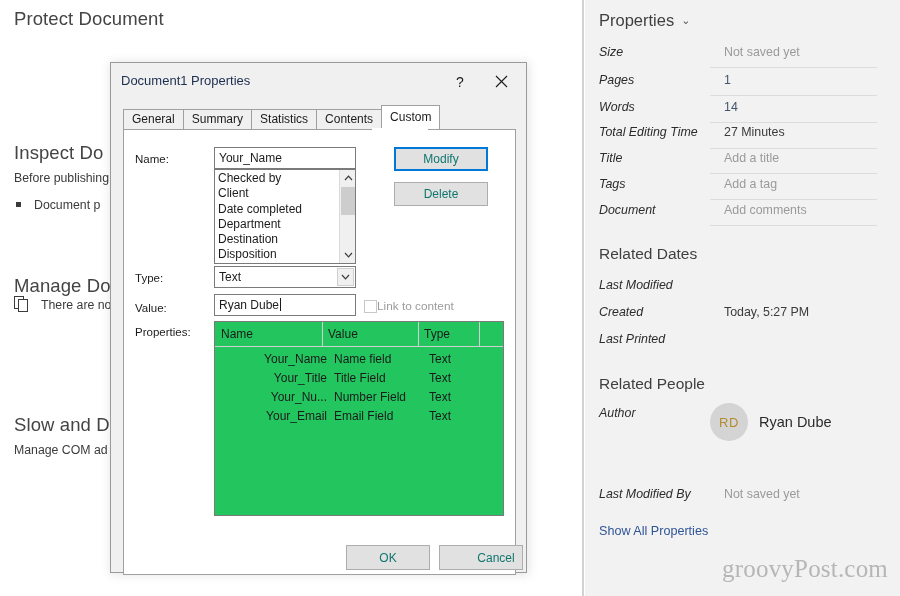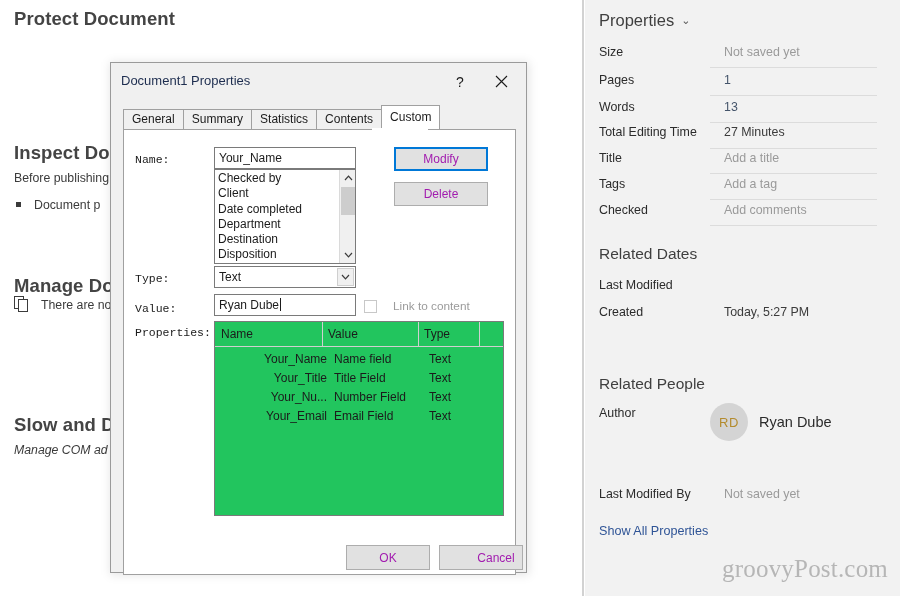--- a/index.html
+++ b/index.html
@@ -8,41 +8,41 @@
     width: 900px; height: 596px;
     overflow: hidden;
     font-family: "Liberation Sans", sans-serif;
     background: #ffffff;
     color: #1a1a1a;
   }
   #root { position: relative; width: 900px; height: 596px; background: #ffffff; }
 
   
   .backdrop-left { position: absolute; left: 0; top: 0; width: 585px; height: 596px; background: #ffffff; }
-  .bd-h1 { position: absolute; font-size: 18.5px; color: #444444; font-weight: 700; letter-spacing: .1px; white-space: nowrap; }
+  .bd-h1 { position: absolute; font-size: 18.5px; color: #444444; font-weight: 400; letter-spacing: .1px; white-space: nowrap; }
   .bd-p  { position: absolute; font-size: 12.3px; color: #3b3b3b; white-space: nowrap; }
   .bd-bullet { position: absolute; font-size: 12.3px; color: #3b3b3b; white-space: nowrap; }
   .bd-bullet .sq { display:inline-block; width:5px; height:5px; background:#3b3b3b; vertical-align:middle; margin-right:13px; position:relative; top:-1px;}
   .bd-icon-row { position: absolute; font-size: 12.3px; color: #3b3b3b; white-space: nowrap; display:flex; align-items:center; gap:11px;}
   .docs-icon { width: 16px; height: 17px; position: relative; flex: 0 0 auto;}
   .docs-icon i { position:absolute; display:block; border:1.2px solid #3b3b3b; background:#fff; }
   .docs-icon i.back { left:0; top:0; width:10px; height:13px; }
   .docs-icon i.front { left:4px; top:3px; width:10px; height:13px; }
 
   
   .pane-sep { position:absolute; left:582px; top:0; width:2px; height:596px; background:#d2d2d2; }
   .pane-sep2 { position:absolute; left:584px; top:0; width:1px; height:596px; background:#ffffff; }
 
   
   .rp { position: absolute; left: 585px; top: 0; width: 315px; height: 596px; background: #f2f2f2; }
   .rp-title { position:absolute; left:14px; top:11px; font-size:16.5px; color:#3f3f3f; font-weight:400; white-space:nowrap; }
   .rp-title .chev { display:inline-block; margin-left:7px; font-size:11px; color:#5a5a5a; position:relative; top:-2px; }
   .rp-section { position:absolute; left:14px; font-size:15.5px; color:#3f3f3f; font-weight:400; white-space:nowrap; }
   .rp-row { position:absolute; left:14px; width:292px; height:25px; }
-  .rp-label { position:absolute; left:0; top:0; font-size:12.4px; color:#2b2b2b; white-space:nowrap; }
+  .rp-label { position:absolute; left:0; top:0; font-size:12.4px; color:#2b2b2b; white-space:nowrap;font-style:italic; }
   .rp-value { position:absolute; left:125px; top:0; font-size:12.4px; color:#44546a; white-space:nowrap; }
   .rp-value.placeholder { color:#9a9a9a; }
   .rp-value.dark { color:#3b3b3b; }
   .rp-underline { position:absolute; left:125px; width:167px; height:1px; background:#dcdcdc; }
   .rp-link { position:absolute; left:14px; font-size:12.6px; color:#2f5496; white-space:nowrap; cursor:pointer; }
   .avatar { position:absolute; left:125px; width:38px; height:38px; border-radius:50%; background:#d4d4d4; color:#b38b2e; font-size:13px; display:flex; align-items:center; justify-content:center; letter-spacing:.5px; }
   .author-name { position:absolute; left:174px; font-size:14.5px; color:#2b2b2b; white-space:nowrap; }
   .watermark { position:absolute; right:12px; bottom:13px; font-family:"Liberation Serif", serif; font-size:25px; color:#b6b6b6; letter-spacing:.2px; white-space:nowrap; }
 
   
@@ -55,40 +55,40 @@
   .dlg-close svg { display:block; }
 
   
   .tabs { position:absolute; left:12px; top:44px; height:22px; display:flex; align-items:flex-end; }
   .tab { height:20px; padding:0 8px; background:#f0f0f0; border:1px solid #a0a0a0; border-bottom:none; font-size:12px; color:#1b1b1b; line-height:19px; margin-right:-1px; white-space:nowrap; cursor:pointer; }
   .tab.active { height:24px; line-height:23px; background:#ffffff; border-color:#a0a0a0; position:relative; z-index:3; }
   .tab-body { position:absolute; left:12px; top:66px; width:393px; height:446px; background:#ffffff; border:1px solid #a0a0a0; }
   .tab-body-cover { position:absolute; background:#ffffff; height:2px; z-index:4; }
 
   
-  .fld-label { position:absolute; font-size:11.5px; color:#1b1b1b; white-space:nowrap;font-family:Liberation Mono, monospace; }
+  .fld-label { position:absolute; font-size:11.5px; color:#1b1b1b; white-space:nowrap; }
   .txtbox { position:absolute; background:#ffffff; border:1px solid #7a7a7a; font-size:12px; color:#1b1b1b; padding:2px 4px; line-height:16px; overflow:hidden; white-space:nowrap; }
   .caret { display:inline-block; width:1px; height:13px; background:#1b1b1b; vertical-align:-2px; margin-left:1px; }
 
   .listbox { position:absolute; background:#ffffff; border:1px solid #7a7a7a; overflow:hidden; }
   .listbox ul { list-style:none; margin:0; padding:1px 0 0 3px; }
   .listbox li { font-size:12px; color:#1b1b1b; line-height:15.3px; height:15.3px; white-space:nowrap; cursor:pointer; }
   .lb-scroll { position:absolute; right:0; top:0; width:16px; height:100%; background:#f0f0f0; border-left:1px solid #dadada; }
   .lb-arrow { position:absolute; left:0; width:16px; height:16px; display:flex; align-items:center; justify-content:center; cursor:pointer; }
   .lb-arrow svg { display:block; }
   .lb-thumb { position:absolute; left:1px; top:17px; width:14px; height:28px; background:#cdcdcd; cursor:pointer; }
 
   .combo { position:absolute; background:#ffffff; border:1px solid #7a7a7a; }
   .combo-text { position:absolute; left:4px; top:2px; font-size:12px; color:#1b1b1b; line-height:16px; }
   .combo-btn { position:absolute; right:1px; top:1px; width:17px; bottom:1px; background:#f0f0f0; border:1px solid #cfcfcf; display:flex; align-items:center; justify-content:center; cursor:pointer; }
 
-  .btn { position:absolute; background:#e1e1e1; border:1px solid #adadad; font-size:12px; color:#a21caf; display:flex; align-items:center; justify-content:center; cursor:pointer; }
+  .btn { position:absolute; background:#e1e1e1; border:1px solid #adadad; font-size:12px; color:#0f766e; display:flex; align-items:center; justify-content:center; cursor:pointer; }
   .btn.focus { border:2px solid #0078d7; }
 
-  .chk-wrap { position:absolute; display:flex; align-items:center; gap:16px;justify-content:flex-end; }
+  .chk-wrap { position:absolute; display:flex; align-items:center; gap:0;justify-content:flex-end; }
   .chk { width:13px; height:13px; background:#ffffff; border:1px solid #c8c8c8; flex:0 0 auto; }
   .chk-label { font-size:11.8px; color:#9b9b9b; white-space:nowrap; }
 
   .grid { position:absolute; background:#22c55e; border:1px solid #7a7a7a; overflow:hidden; }
   .grid-head { position:absolute; left:0; top:0; width:100%; height:25px; border-bottom:1px solid #d0d0d0; }
   .grid-head .gh { position:absolute; top:5px; font-size:12px; color:#1b1b1b; white-space:nowrap; }
   .grid-head .gsep { position:absolute; top:0; width:1px; height:25px; background:#d0d0d0; }
   .grid-row { position:absolute; width:100%; height:19px; }
   .gc-name { position:absolute; left:0; width:112px; text-align:right; font-size:12px; color:#1b1b1b; white-space:nowrap; }
   .gc-value { position:absolute; left:119px; font-size:12px; color:#1b1b1b; white-space:nowrap; }
@@ -110,21 +110,21 @@
     <div class="bd-h1" style="left:14px; top:275px;">Manage Do</div>
     <div class="bd-icon-row" style="left:14px; top:296px;">
       <span class="docs-icon">
           <i class="back"></i>
           <i class="front"></i>
         </span>
       <span>There are no</span>
     </div>
 
     <div class="bd-h1" style="left:14px; top:414px;">Slow and D</div>
-    <div class="bd-p" style="left:14px; top:443px;font-style:italic;">Manage COM ad</div>
+    <div class="bd-p" style="left:14px; top:443px;">Manage COM ad</div>
   </div>
 
   <div class="pane-sep"></div>
   <div class="pane-sep2"></div>
 
   <div class="rp">
     <div class="rp-title">
       <span>Properties</span><span class="chev">⌄</span>
     </div>
 
@@ -135,21 +135,21 @@
     <div class="rp-underline" style="top:67px;"></div>
 
     <div class="rp-row" style="top:73px;">
       <span class="rp-label">Pages</span>
       <span class="rp-value">1</span>
     </div>
     <div class="rp-underline" style="top:95px;"></div>
 
     <div class="rp-row" style="top:100px;">
       <span class="rp-label">Words</span>
-      <span class="rp-value">13</span>
+      <span class="rp-value">14</span>
     </div>
     <div class="rp-underline" style="top:122px;"></div>
 
     <div class="rp-row" style="top:125px;">
       <span class="rp-label">Total Editing Time</span>
       <span class="rp-value dark">27 Minutes</span>
     </div>
     <div class="rp-underline" style="top:148px;"></div>
 
     <div class="rp-row" style="top:151px;">
@@ -158,33 +158,37 @@
     </div>
     <div class="rp-underline" style="top:173px;"></div>
 
     <div class="rp-row" style="top:177px;">
       <span class="rp-label">Tags</span>
       <span class="rp-value placeholder">Add a tag</span>
     </div>
     <div class="rp-underline" style="top:199px;"></div>
 
     <div class="rp-row" style="top:203px;">
-      <span class="rp-label">Checked</span>
+      <span class="rp-label">Document</span>
       <span class="rp-value placeholder">Add comments</span>
     </div>
     <div class="rp-underline" style="top:225px;"></div>
 
     <div class="rp-section" style="top:245px;">Related Dates</div>
     <div class="rp-row" style="top:278px;">
       <span class="rp-label">Last Modified</span>
       <span class="rp-value dark"></span>
     </div>
     <div class="rp-row" style="top:305px;">
       <span class="rp-label">Created</span>
       <span class="rp-value dark">Today, 5:27 PM</span>
+    </div>
+    <div class="rp-row" style="top:332px;">
+      <span class="rp-label">Last Printed</span>
+      <span class="rp-value dark"></span>
     </div>
 
     <div class="rp-section" style="top:375px;">Related People</div>
     <div class="rp-row" style="top:406px;">
       <span class="rp-label">Author</span>
     </div>
     <div class="avatar" style="top:403px;">
       <span>RD</span>
     </div>
     <div class="author-name" style="top:414px;">Ryan Dube</div>

